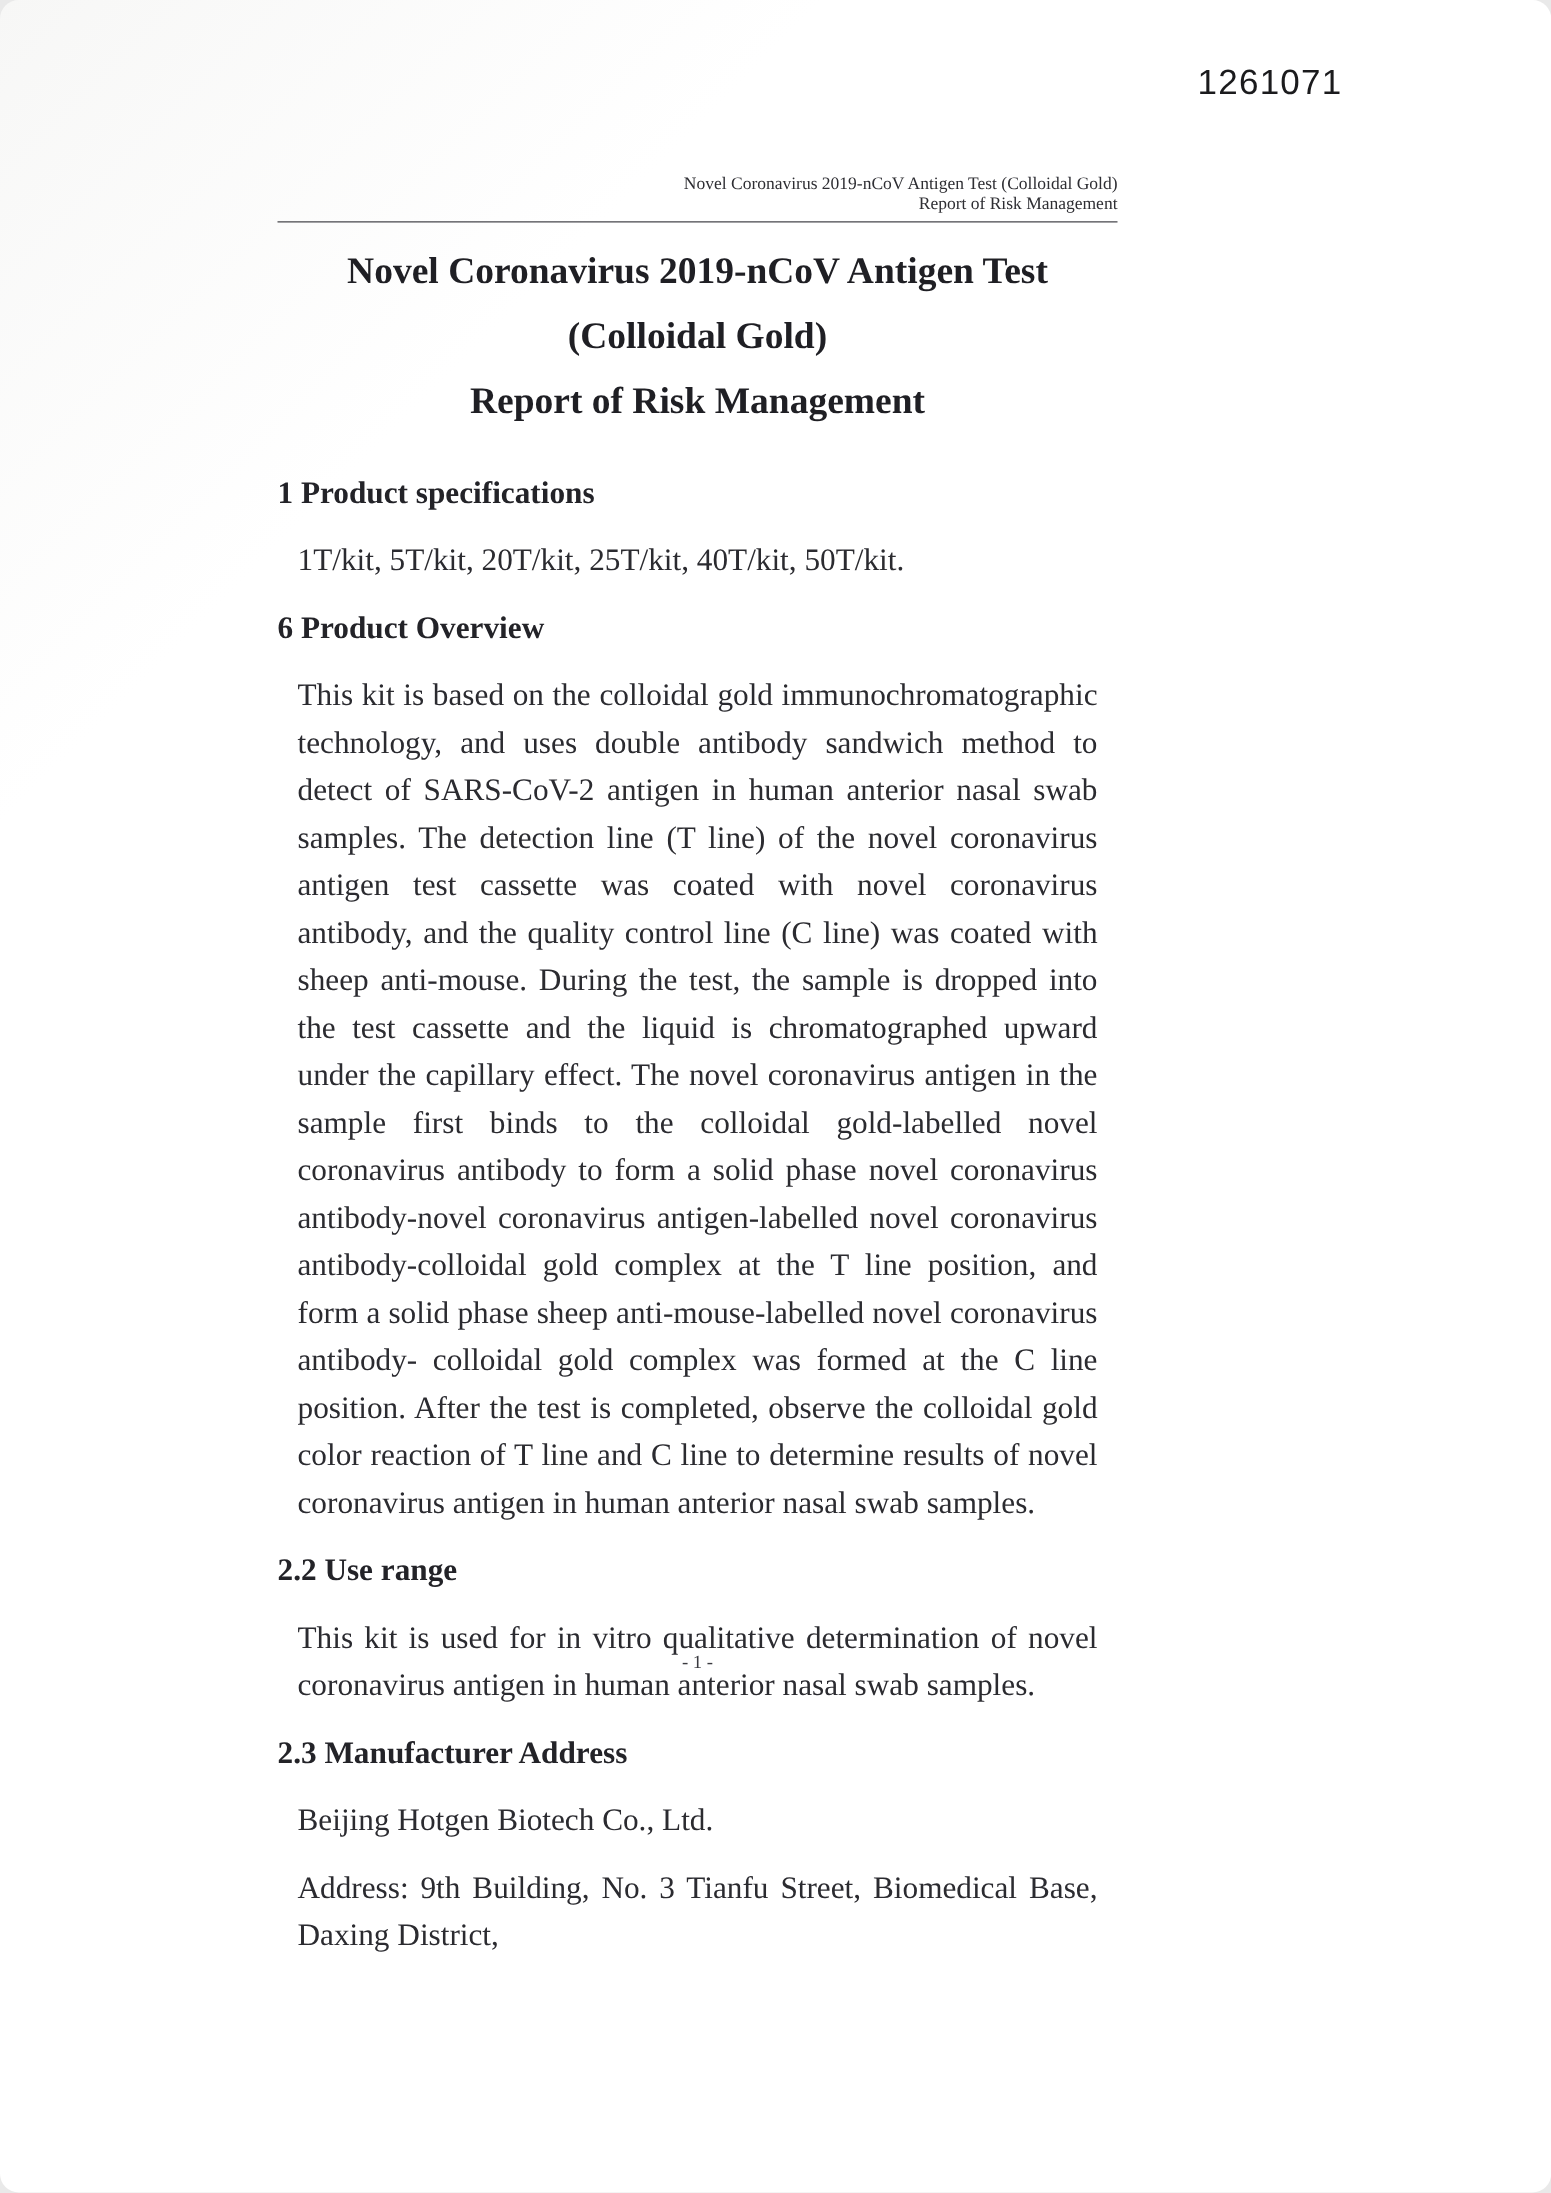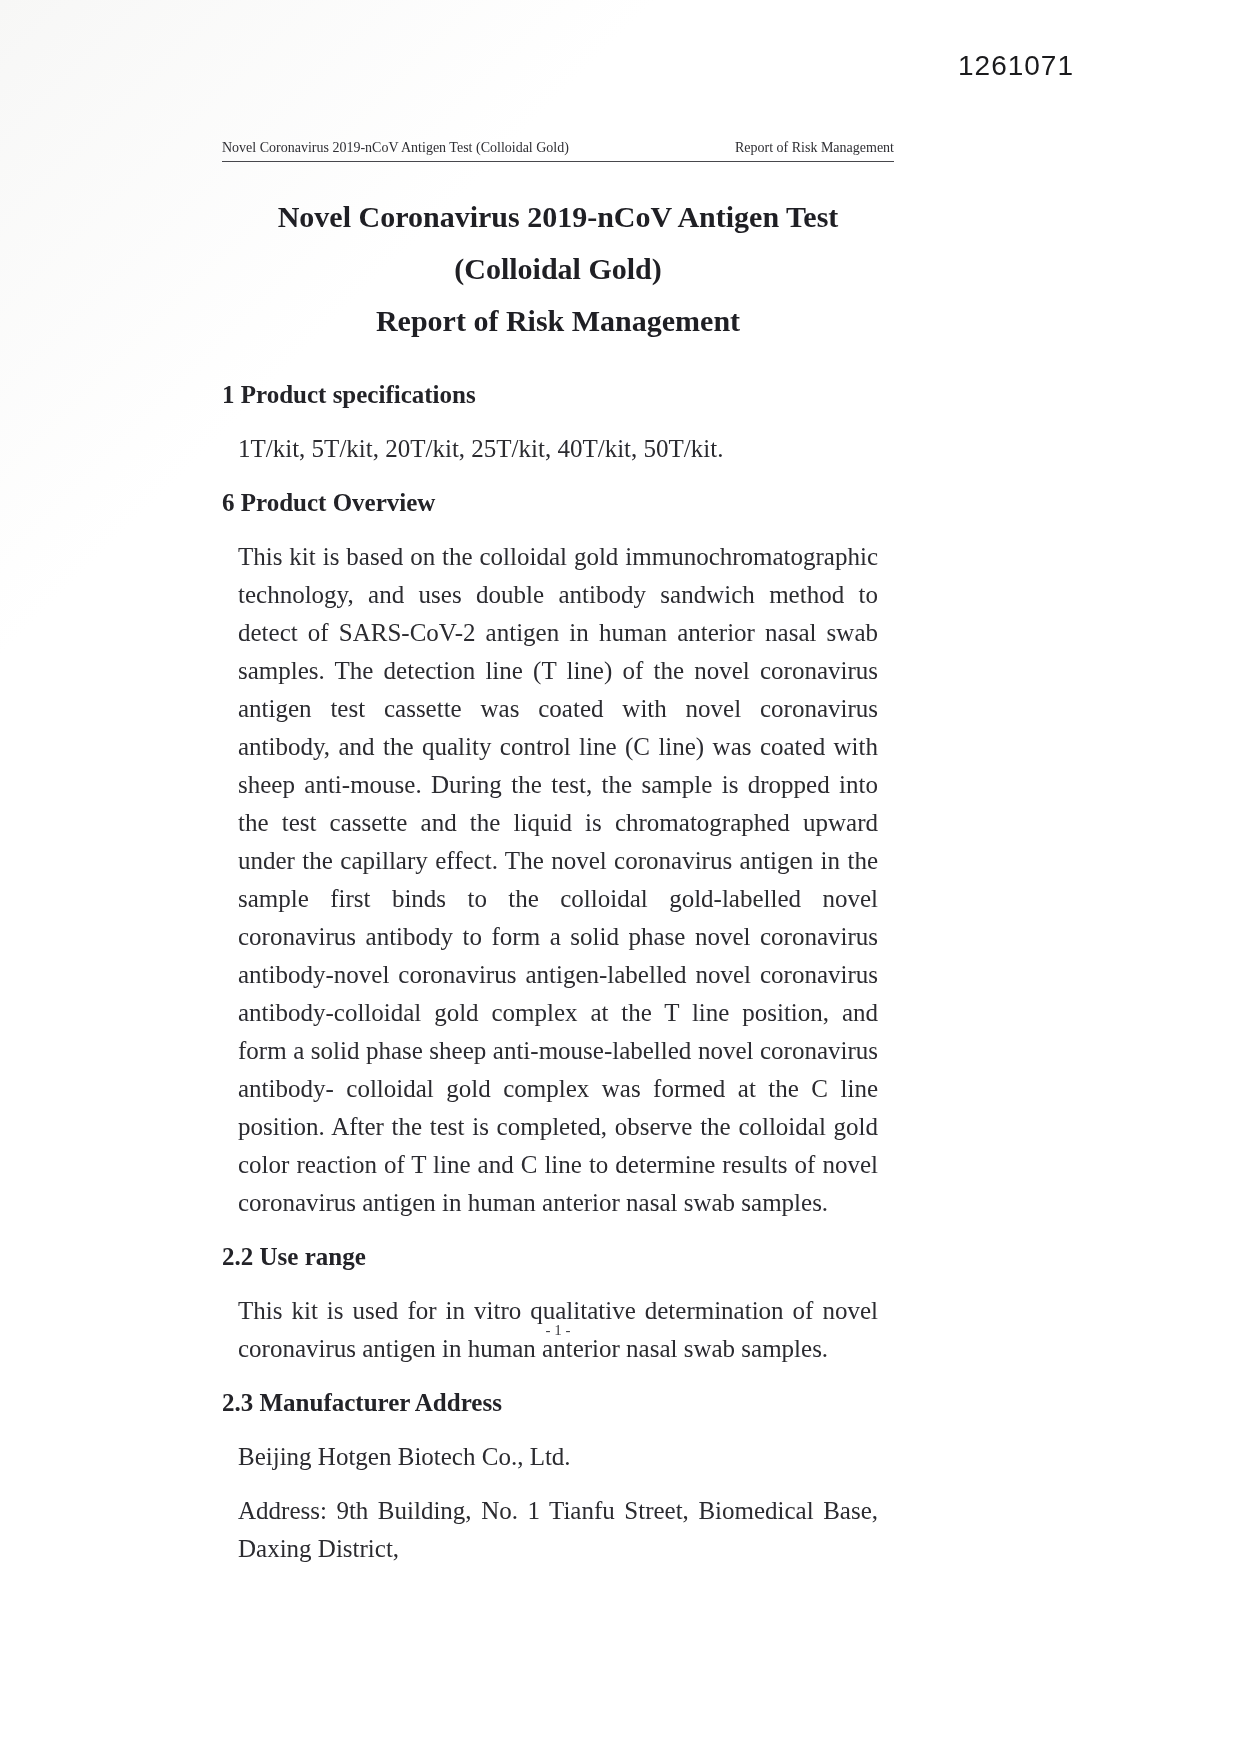--- a/index.html
+++ b/index.html
@@ -5,39 +5,41 @@
   html,body{margin:0;padding:0;}
   body{
     width:1241px;height:1754px;
     background:#e9e9e9;
     font-family:"Liberation Serif", serif;
     position:relative;
   }
   .page{
     position:absolute;inset:0;
     background:linear-gradient(135deg,#f7f7f6 0%,#ffffff 22%);
+    border-radius:15px;
   }
   .stamp{
     position:absolute;
     top:50px;left:958px;
     font-family:"Liberation Sans", sans-serif;
     font-size:28px;
     letter-spacing:1px;
     color:#1b1b1d;
   }
   .running-header{
     position:absolute;
     left:222px;top:140px;width:672px;
     display:flex;
     justify-content:space-between;
     align-items:flex-end;
     border-bottom:1.5px solid #47474c;
     padding-bottom:5px;
     font-size:14px;
     color:#2e2e33;
+    flex-direction:column;
   }
   .title-block{
     position:absolute;
     left:222px;top:203px;width:672px;
     text-align:center;
     font-weight:bold;
     font-size:30px;
     color:#1f1f24;
   }
   .title-line{margin:0 0 25px 0;line-height:27px;}
@@ -86,18 +88,18 @@
 
   <div class="doc-body">
       <div class="heading">1 Product specifications</div>
       <div class="paragraph">1T/kit, 5T/kit, 20T/kit, 25T/kit, 40T/kit, 50T/kit.</div>
       <div class="heading">6 Product Overview</div>
       <div class="paragraph">This kit is based on the colloidal gold immunochromatographic technology, and uses double antibody sandwich method to detect of SARS-CoV-2 antigen in human anterior nasal swab samples. The detection line (T line) of the novel coronavirus antigen test cassette was coated with novel coronavirus antibody, and the quality control line (C line) was coated with sheep anti-mouse. During the test, the sample is dropped into the test cassette and the liquid is chromatographed upward under the capillary effect. The novel coronavirus antigen in the sample first binds to the colloidal gold-labelled novel coronavirus antibody to form a solid phase novel coronavirus antibody-novel coronavirus antigen-labelled novel coronavirus antibody-colloidal gold complex at the T line position, and form a solid phase sheep anti-mouse-labelled novel coronavirus antibody- colloidal gold complex was formed at the C line position. After the test is completed, observe the colloidal gold color reaction of T line and C line to determine results of novel coronavirus antigen in human anterior nasal swab samples.</div>
       <div class="heading">2.2 Use range</div>
       <div class="paragraph">This kit is used for in vitro qualitative determination of novel coronavirus antigen in human anterior nasal swab samples.</div>
       <div class="heading">2.3 Manufacturer Address</div>
       <div class="paragraph">Beijing Hotgen Biotech Co., Ltd.</div>
-      <div class="paragraph">Address: 9th Building, No. 1 Tianfu Street, Biomedical Base, Daxing District,</div>
+      <div class="paragraph">Address: 9th Building, No. 3 Tianfu Street, Biomedical Base, Daxing District,</div>
     </div>
 
   <div class="page-footer">- 1 -</div>
 
 </div>
 
 </body></html>

